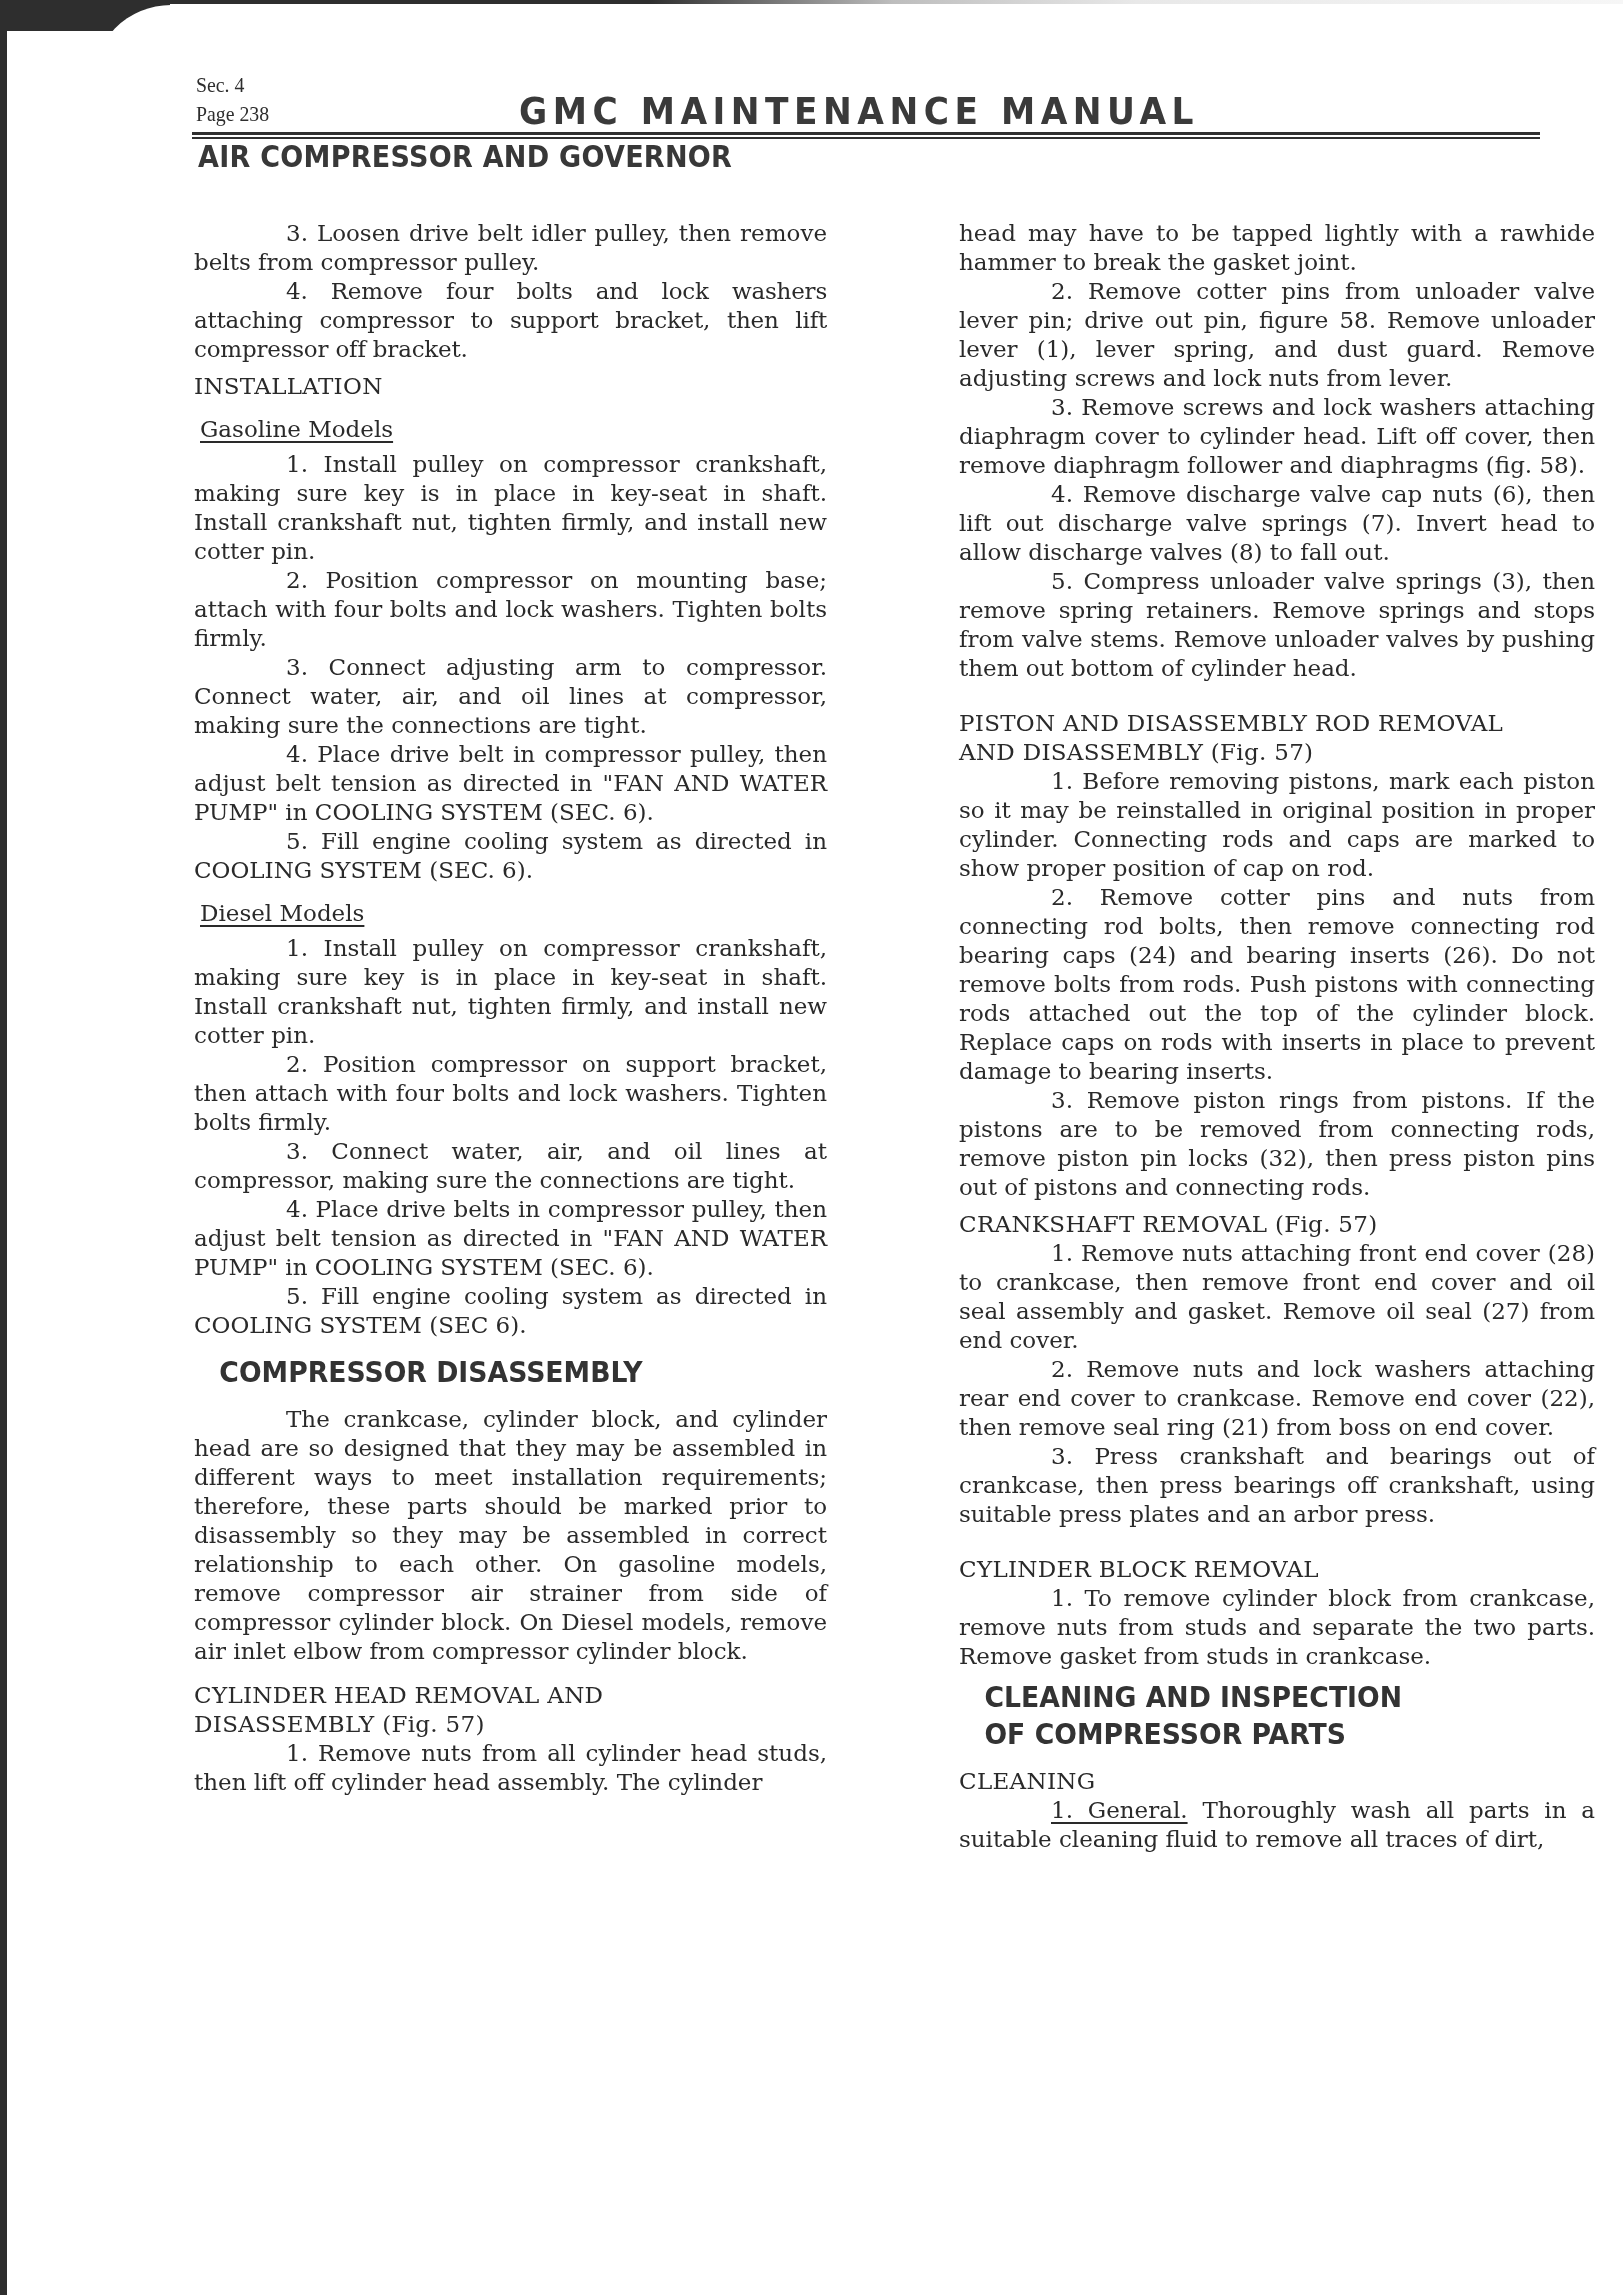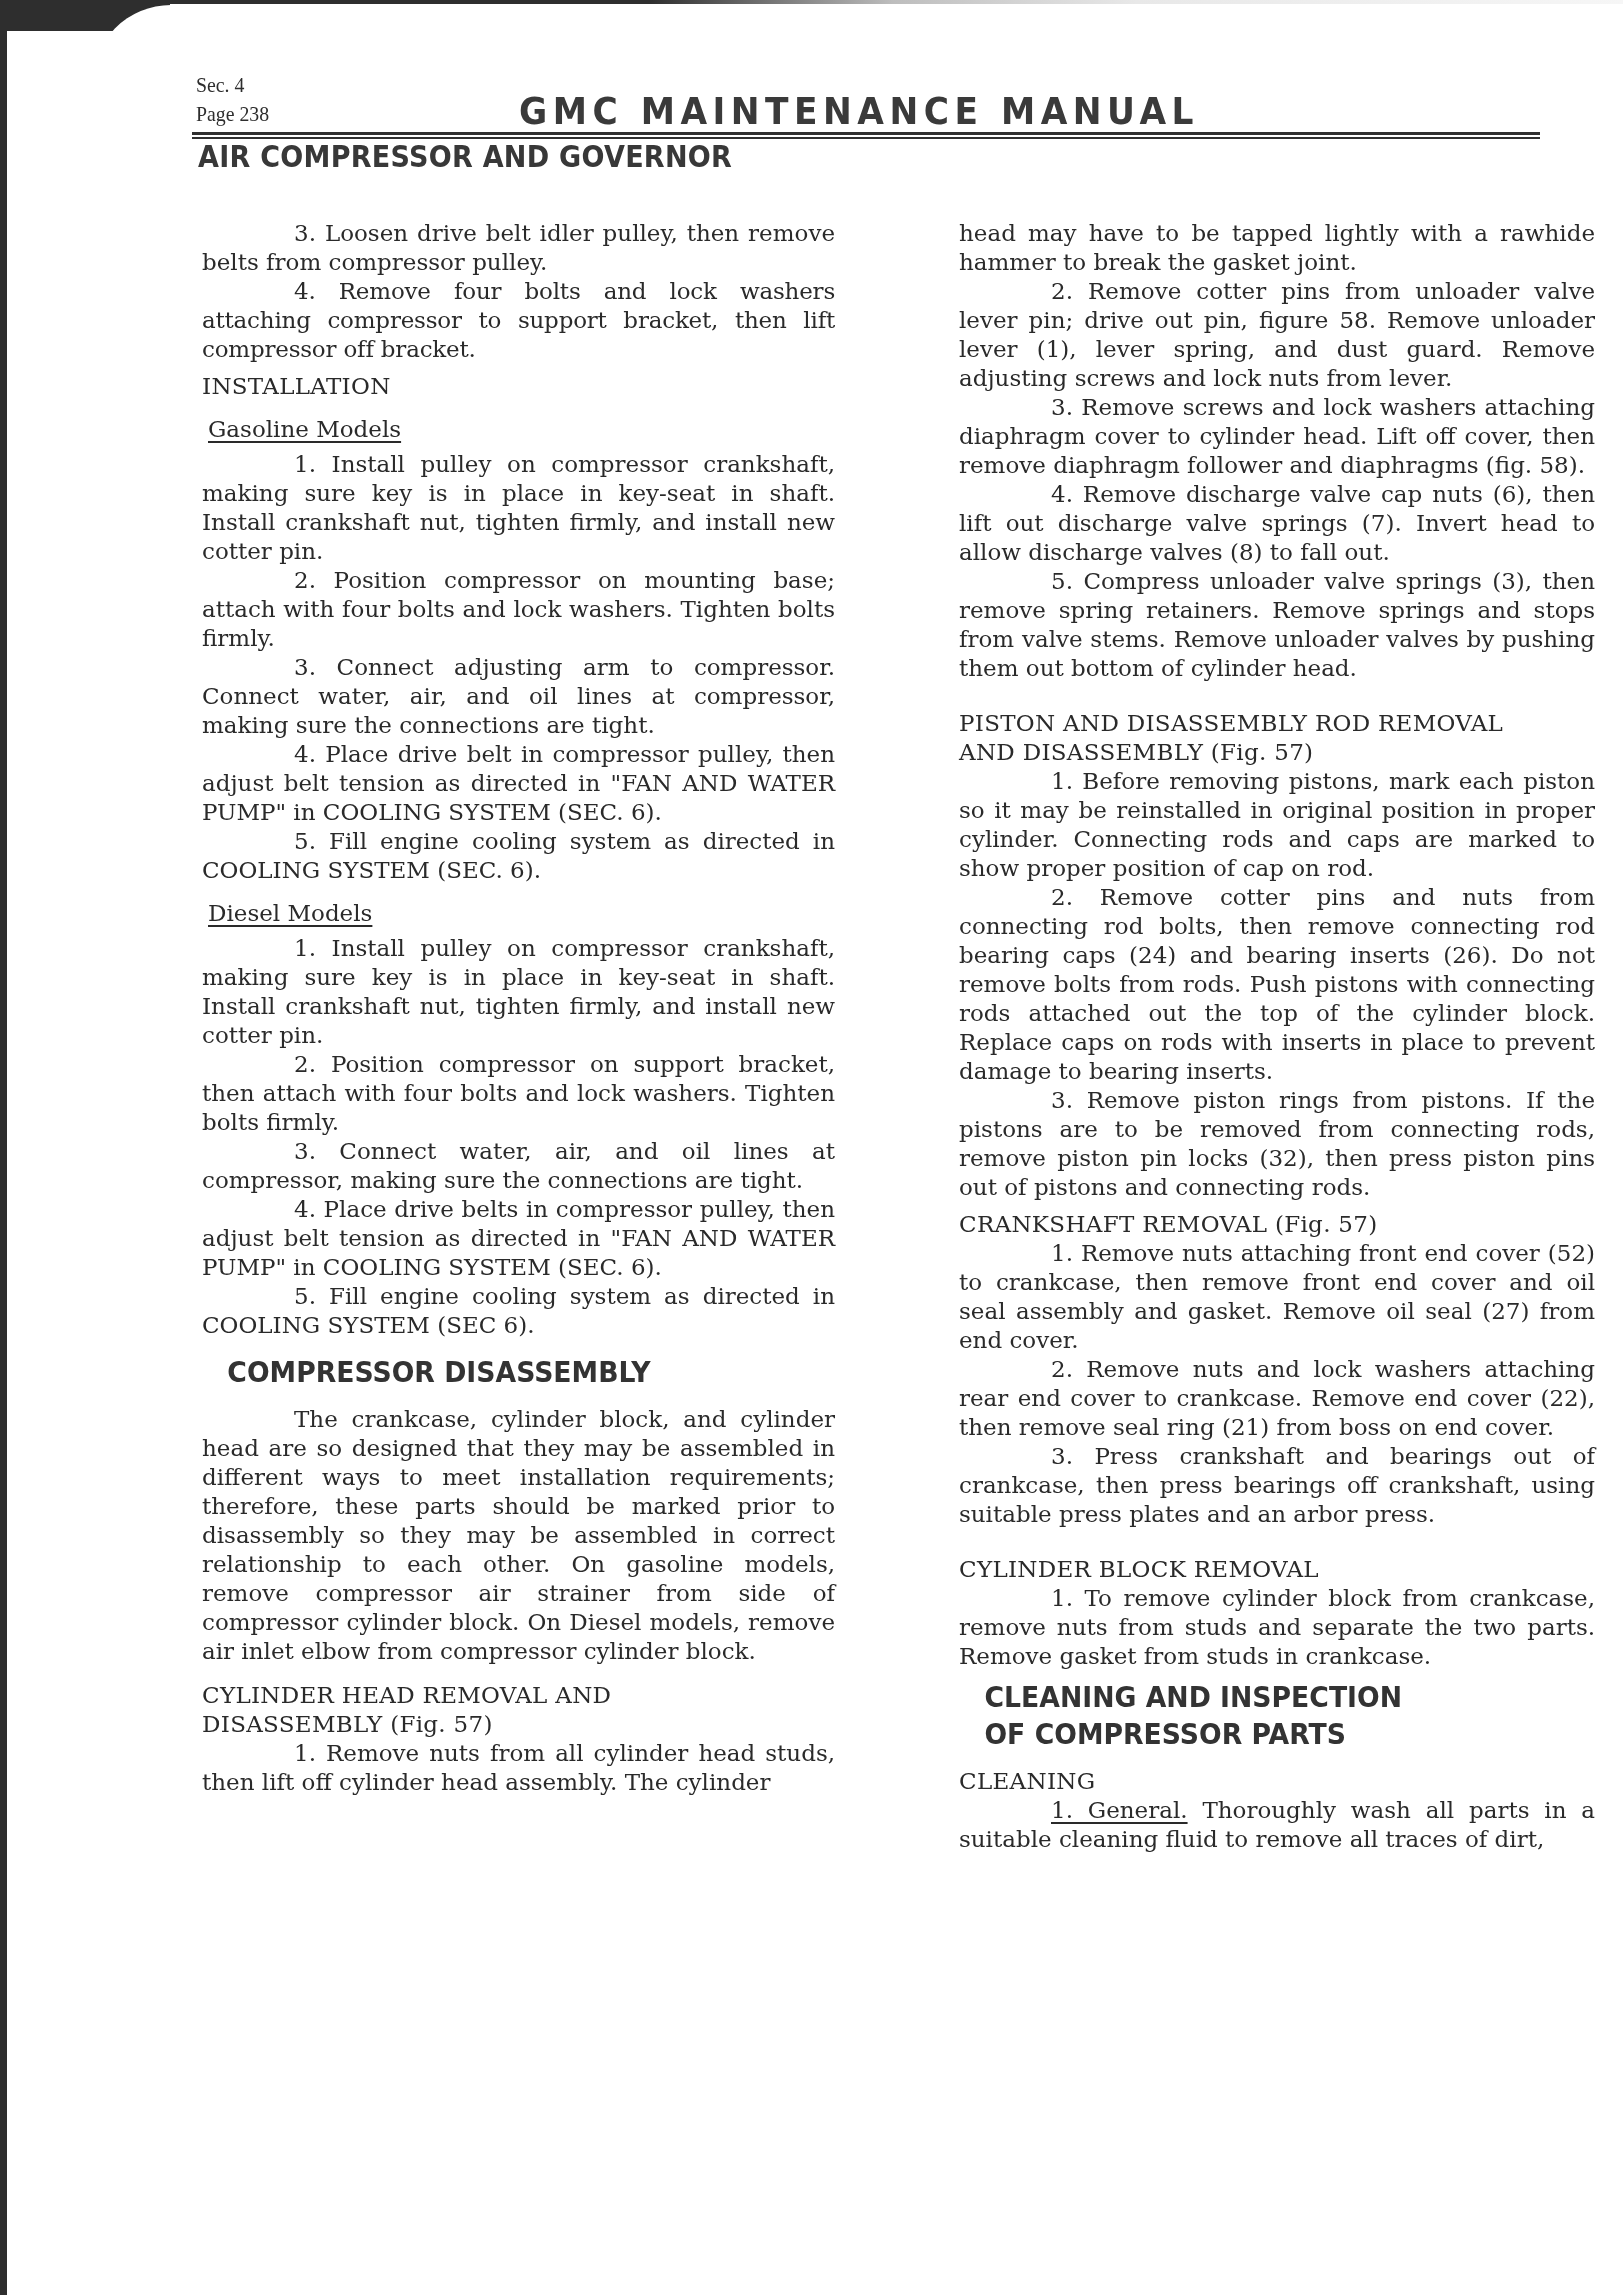--- a/index.html
+++ b/index.html
@@ -44,21 +44,21 @@
   .rule.r1 { top: 132px; height: 3.3px; }
   .rule.r2 { top: 137px; height: 2px; }
   .section-title {
     position: absolute; left: 198px; top: 139px;
     font-family: "DejaVu Sans", "Liberation Sans", sans-serif; font-weight: bold;
     font-size: 30px; color: #383838; letter-spacing: 0.3px;
     transform: scaleX(0.9); transform-origin: left;
   }
 
   .col { position: absolute; top: 219px; font-size: 23px; line-height: 29px; }
-  .col.left { left: 202px; width: 633px; }
+  .col.left { left: 194px; width: 633px; }
   .col.right { left: 959px; width: 636px; }
   .col p { margin: 0; text-align: justify; }
   .col p.step { text-indent: 92px; }
   .col .sub { margin: 6px; }
   .col .ul { text-decoration: underline; text-underline-offset: 3.9px; }
   .col .heading { margin: 0; letter-spacing: 0.3px; }
   .gap-s { height: 7.9px; }
   .gap-m { height: 14.4px; }
   .gap-l { height: 26px; }
   .big-heading {
@@ -121,21 +121,21 @@
   <p class="step">4. Remove discharge valve cap nuts (6), then lift out discharge valve springs (7). Invert head to allow discharge valves (8) to fall out.</p>
   <p class="step">5. Compress unloader valve springs (3), then remove spring retainers. Remove springs and stops from valve stems. Remove unloader valves by pushing them out bottom of cylinder head.</p>
   <div class="gap-l"></div>
   <p class="heading">PISTON AND DISASSEMBLY ROD REMOVAL</p>
   <p class="heading">AND DISASSEMBLY (Fig. 57)</p>
   <p class="step">1. Before removing pistons, mark each piston so it may be reinstalled in original position in proper cylinder. Connecting rods and caps are marked to show proper position of cap on rod.</p>
   <p class="step">2. Remove cotter pins and nuts from connecting rod bolts, then remove connecting rod bearing caps (24) and bearing inserts (26). Do not remove bolts from rods. Push pistons with connecting rods attached out the top of the cylinder block. Replace caps on rods with inserts in place to prevent damage to bearing inserts.</p>
   <p class="step">3. Remove piston rings from pistons. If the pistons are to be removed from connecting rods, remove piston pin locks (32), then press piston pins out of pistons and connecting rods.</p>
   <div class="gap-s"></div>
   <p class="heading">CRANKSHAFT REMOVAL (Fig. 57)</p>
-  <p class="step">1. Remove nuts attaching front end cover (52) to crankcase, then remove front end cover and oil seal assembly and gasket. Remove oil seal (27) from end cover.</p>
+  <p class="step">1. Remove nuts attaching front end cover (28) to crankcase, then remove front end cover and oil seal assembly and gasket. Remove oil seal (27) from end cover.</p>
   <p class="step">2. Remove nuts and lock washers attaching rear end cover to crankcase. Remove end cover (22), then remove seal ring (21) from boss on end cover.</p>
   <p class="step">3. Press crankshaft and bearings out of crankcase, then press bearings off crankshaft, using suitable press plates and an arbor press.</p>
   <div class="gap-l"></div>
   <p class="heading">CYLINDER BLOCK REMOVAL</p>
   <p class="step">1. To remove cylinder block from crankcase, remove nuts from studs and separate the two parts. Remove gasket from studs in crankcase.</p>
   <div class="gap-s"></div>
   <p class="big-heading">CLEANING AND INSPECTION</p>
   <p class="big-heading">OF COMPRESSOR PARTS</p>
   <div class="gap-m"></div>
   <p class="heading">CLEANING</p>

